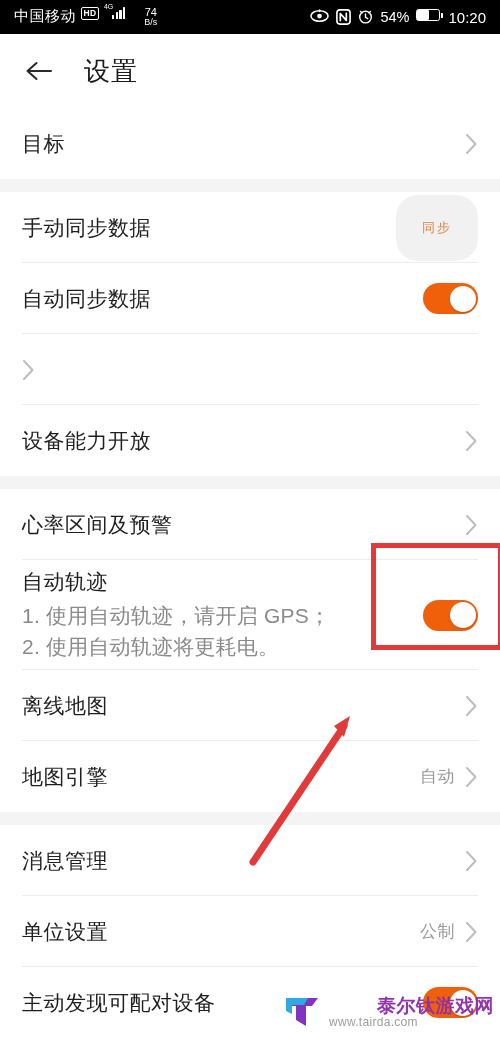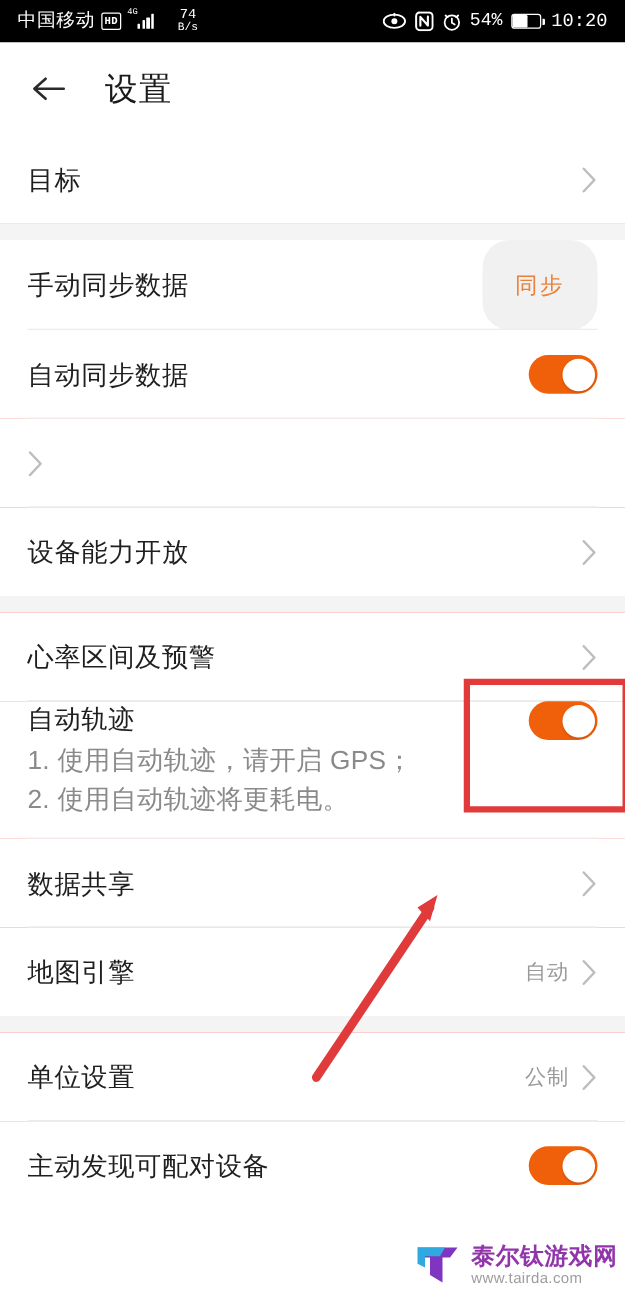--- a/index.html
+++ b/index.html
@@ -10,21 +10,21 @@
     overflow: hidden;
   }
   #screen { position: relative; width: 500px; height: 1038px; background: #ffffff; }
 
   
   .statusbar {
     height: 34px; background: #000000; color: #ffffff;
     display: flex; align-items: center; justify-content: space-between;
     padding: 0 14px; font-size: 15px;
   }
-  .sb-left, .sb-right { display: flex; align-items: center; font-family: Liberation Mono, monospace; }
+  .sb-left, .sb-right { display: flex; align-items: flex-start; }
   .sb-left { gap: 5px; }
   .sb-right { gap: 7px; }
   .carrier { font-size: 15px; letter-spacing: .5px; }
   .hd-badge {
     border: 1.4px solid #fff; border-radius: 2px;
     font-size: 8.5px; line-height: 1; padding: 1.5px 1.5px; font-weight: bold;
     letter-spacing: .3px;
   }
   .sig { display: flex; align-items: flex-end; position: relative; padding-left: 1px; }
   .sig .g { font-size: 7px; position: absolute; top: -4px; left: 0; line-height: 1; }
@@ -55,37 +55,37 @@
   .back { width: 34px; height: 34px; display: flex; align-items: center; justify-content: center; cursor: pointer; }
   .title { font-size: 26px; color: #1a1a1a; margin-left: 28px; letter-spacing: 1px; }
 
   
   .gap { height: 13px; background: #f4f4f4; }
   .group { background: #ef4444; }
   .row {
     position: relative; display: flex; align-items: center;
     min-height: 71px; padding: 0 22px; background: #fff;
   }
-  .row.tall { min-height: 110px; align-items: flex-start; }
+  .row.tall { min-height: 110px; align-items: center; }
   .row .sep {
     position: absolute; left: 22px; right: 22px; bottom: 0;
     height: 1px; background: #ececec;
   }
   .row:last-child .sep { display: none; }
   .row-main { flex: 1 1 auto; display: flex; flex-direction: column; justify-content: center; min-width: 0; }
   .row-label { font-size: 21px; color: #1f1f1f; letter-spacing: .5px; display: flex; align-items: center; }
   .reddot { width: 8px; height: 8px; border-radius: 50%; background: #e8392e; margin-left: 12px; display: inline-block; }
   .row-sub { font-size: 21px; color: #8a8a8a; line-height: 1.45; margin-top: 5px; letter-spacing: .2px; }
   .row-right { display: flex; align-items: center; gap: 10px; flex: 0 0 auto; }
   .row-value { font-size: 17px; color: #9a9a9a; letter-spacing: .5px; }
   .chev { color: #b9b9b9; display: inline-flex; align-items: center; }
 
   
   .pill {
-    background: #f1f1f1; color: #e8823c; font-size: 18px;
+    background: #f1f1f1; color: #e8823c; font-size: 13px;
     border-radius: 22px; padding: 24px 26px; letter-spacing: 2px; cursor: pointer;
   }
 
   
   .toggle {
     width: 55px; height: 31px; border-radius: 16px; background: #f0600a;
     position: relative; cursor: pointer; flex: 0 0 auto;
   }
   .toggle .knob {
     position: absolute; top: 2.5px; right: 2.5px;
@@ -100,21 +100,21 @@
   }
   .anno-arrow { position: absolute; left: 0; top: 0; width: 500px; height: 1038px; pointer-events: none; z-index: 41; }
 
   
   .wm {
     position: absolute; right: 6px; bottom: 6px; display: flex; align-items: center;
     gap: 7px; z-index: 50; opacity: .97;
   }
   .wm-logo { width: 40px; height: 40px; flex: 0 0 auto; }
   .wm-txt { display: flex; flex-direction: column; line-height: 1.05; }
-  .wm-name { font-size: 19px; font-weight: bold; color: #8e2fa8; letter-spacing: .5px; }
+  .wm-name { font-size: 19px; font-weight: bold; color: #8e2fa8; letter-spacing: .5px; margin-left: 48px; }
   .wm-url { font-size: 12px; color: #9a9a9a; letter-spacing: .3px; }
 </style>
 </head>
 <body>
 
 <div id="screen">
 
   <div class="statusbar">
     <div class="sb-left">
       <span class="carrier">中国移动</span>
@@ -267,21 +267,21 @@
           <div class="row-right">
             <span class="toggle ">
               <span class="knob"></span>
             </span>
           </div>
           <span class="sep"></span>
         </div>
         <div class="row">
           <div class="row-main">
             <div class="row-label">
-              <span>数据共享</span>
+              <span>离线地图</span>
             </div>
           </div>
           <div class="row-right">
             <span class="chev">
               <svg width="13" height="22" viewBox="0 0 13 22">
                 <path d="M2 2 L10.5 11 L2 20" stroke="#bdbdbd" stroke-width="2" fill="none" stroke-linecap="round" stroke-linejoin="round"></path>
               </svg>
             </span>
           </div>
           <span class="sep"></span>
@@ -297,20 +297,35 @@
             <span class="chev">
               <svg width="13" height="22" viewBox="0 0 13 22">
                 <path d="M2 2 L10.5 11 L2 20" stroke="#bdbdbd" stroke-width="2" fill="none" stroke-linecap="round" stroke-linejoin="round"></path>
               </svg>
             </span>
           </div>
         </div>
       </div>
       <div class="gap"></div>
       <div class="group">
+        <div class="row">
+          <div class="row-main">
+            <div class="row-label">
+              <span>消息管理</span>
+            </div>
+          </div>
+          <div class="row-right">
+            <span class="chev">
+              <svg width="13" height="22" viewBox="0 0 13 22">
+                <path d="M2 2 L10.5 11 L2 20" stroke="#bdbdbd" stroke-width="2" fill="none" stroke-linecap="round" stroke-linejoin="round"></path>
+              </svg>
+            </span>
+          </div>
+          <span class="sep"></span>
+        </div>
         <div class="row">
           <div class="row-main">
             <div class="row-label">
               <span>单位设置</span>
             </div>
           </div>
           <div class="row-right">
             <span class="row-value">公制</span>
             <span class="chev">
               <svg width="13" height="22" viewBox="0 0 13 22">

